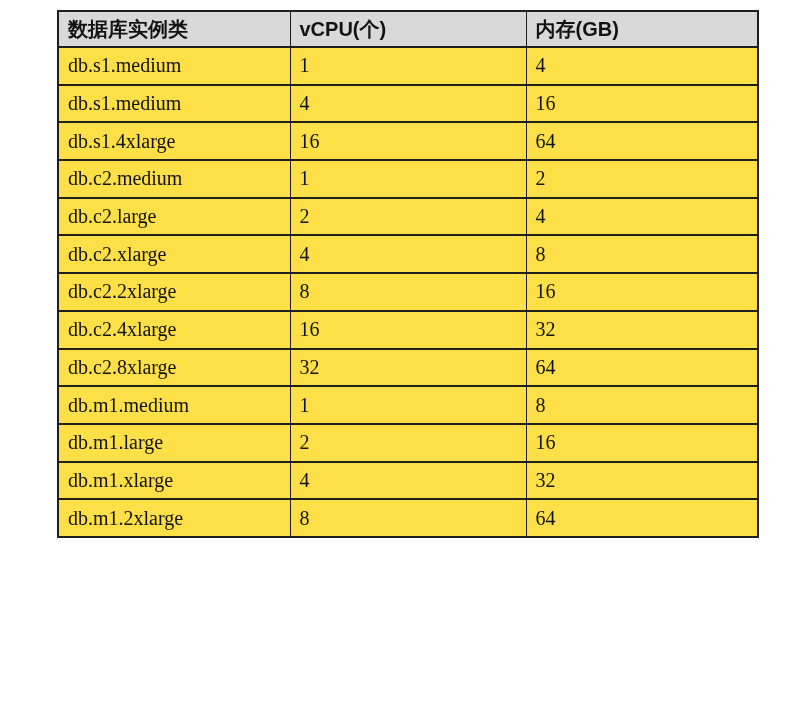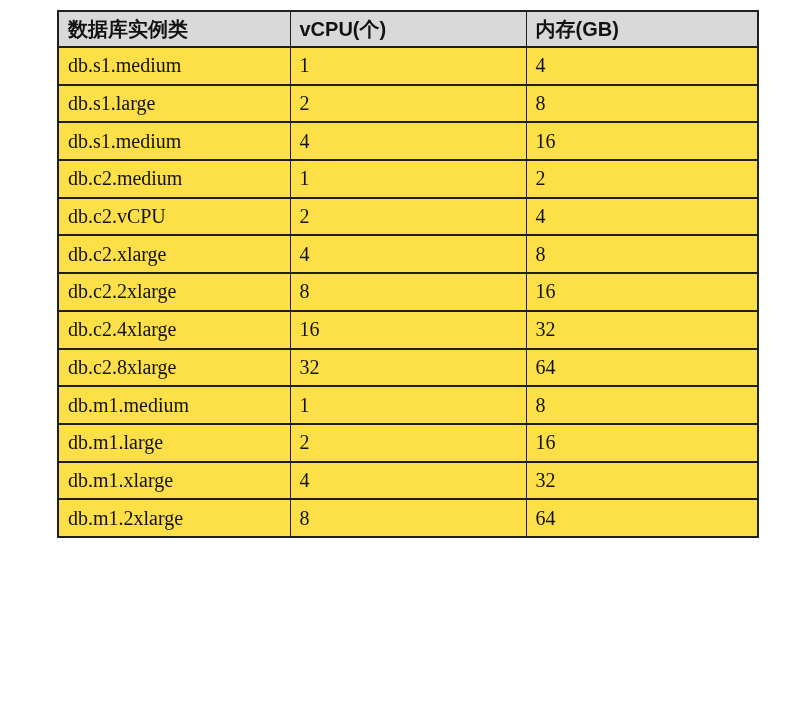--- a/index.html
+++ b/index.html
@@ -77,36 +77,36 @@
           <th>内存(GB)</th>
         </tr>
     </thead>
     <tbody id="table-body">
         <tr>
           <td>db.s1.medium</td>
           <td>1</td>
           <td>4</td>
         </tr>
         <tr>
-          <td>db.s1.large</td>
-          <td>2</td>
-          <td>8</td>
-        </tr>
-        <tr>
           <td>db.s1.medium</td>
           <td>4</td>
           <td>16</td>
+        </tr>
+        <tr>
+          <td>db.s1.4xlarge</td>
+          <td>16</td>
+          <td>64</td>
         </tr>
         <tr>
           <td>db.c2.medium</td>
           <td>1</td>
           <td>2</td>
         </tr>
         <tr>
-          <td>db.c2.vCPU</td>
+          <td>db.c2.large</td>
           <td>2</td>
           <td>4</td>
         </tr>
         <tr>
           <td>db.c2.xlarge</td>
           <td>4</td>
           <td>8</td>
         </tr>
         <tr>
           <td>db.c2.2xlarge</td>

